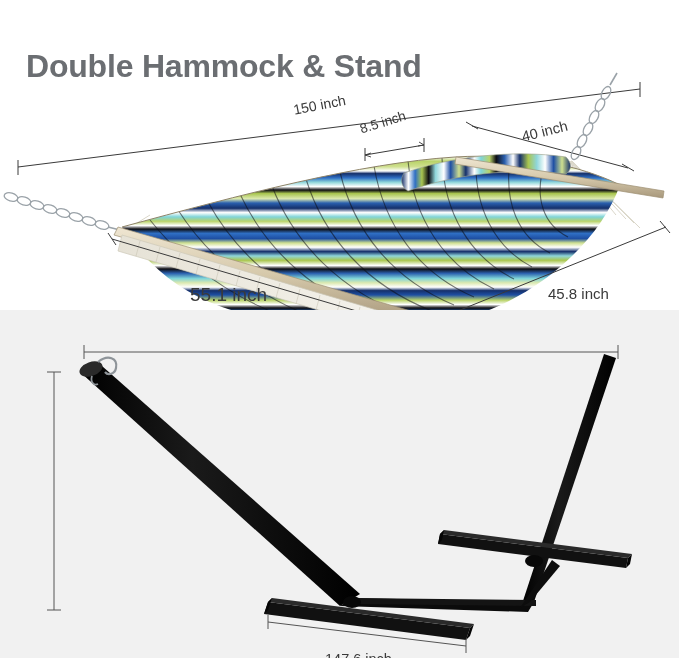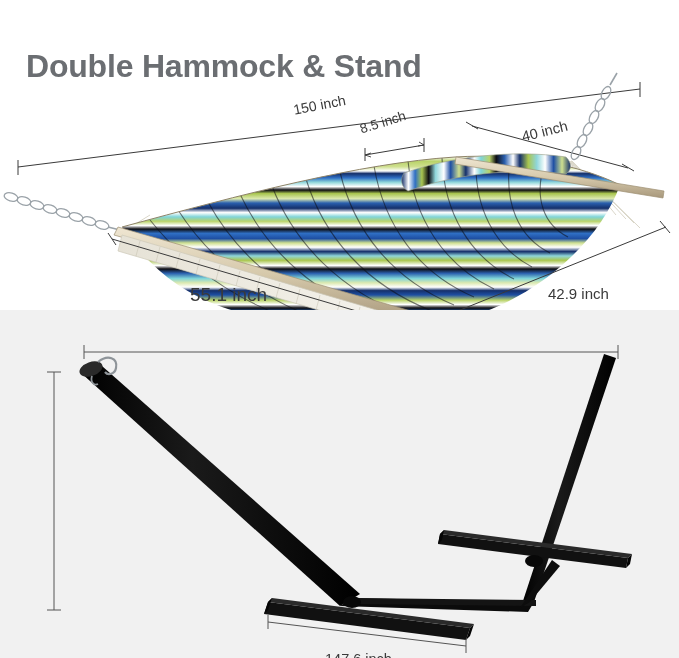--- a/index.html
+++ b/index.html
@@ -315,21 +315,21 @@
         <line x1="418" y1="282" x2="666" y2="182"></line>
         <line x1="414" y1="276" x2="422" y2="288"></line>
         <line x1="660" y1="176" x2="670" y2="188"></line>
       </g>
     </svg>
 
     <div class="dim dim-150">150 inch</div>
     <div class="dim dim-85">8.5 inch</div>
     <div class="dim dim-40">40 inch</div>
     <div class="dim dim-551">55.1 inch</div>
-    <div class="dim dim-787">42.9 inch</div>
+    <div class="dim dim-787">45.8 inch</div>
   </div>
 
   <div class="panel-bottom">
 
     <svg class="layer" viewBox="0 0 679 348">
       <defs>
         <linearGradient id="steelL" x1="0" y1="0" x2="1" y2="0">
           <stop offset="0" stop-color="#000000"></stop>
           <stop offset="0.4" stop-color="#1a1a1a"></stop>
           <stop offset="1" stop-color="#000000"></stop>

